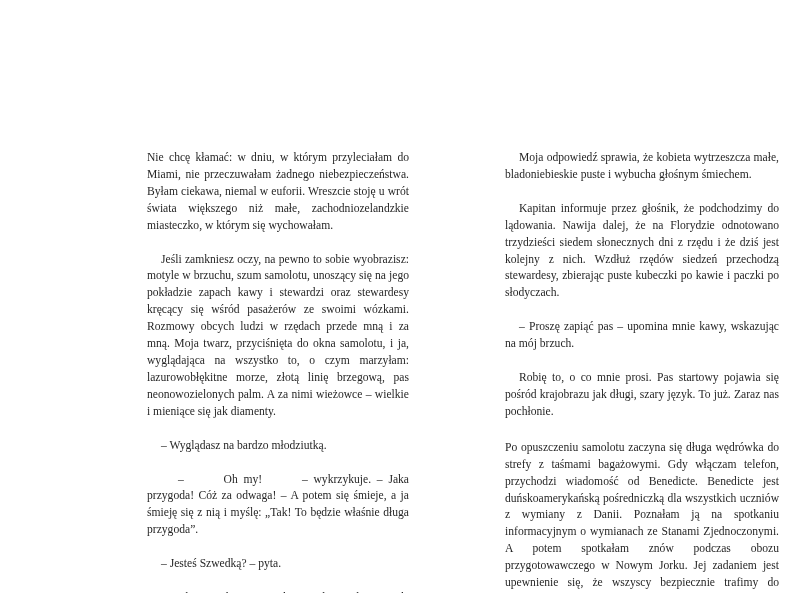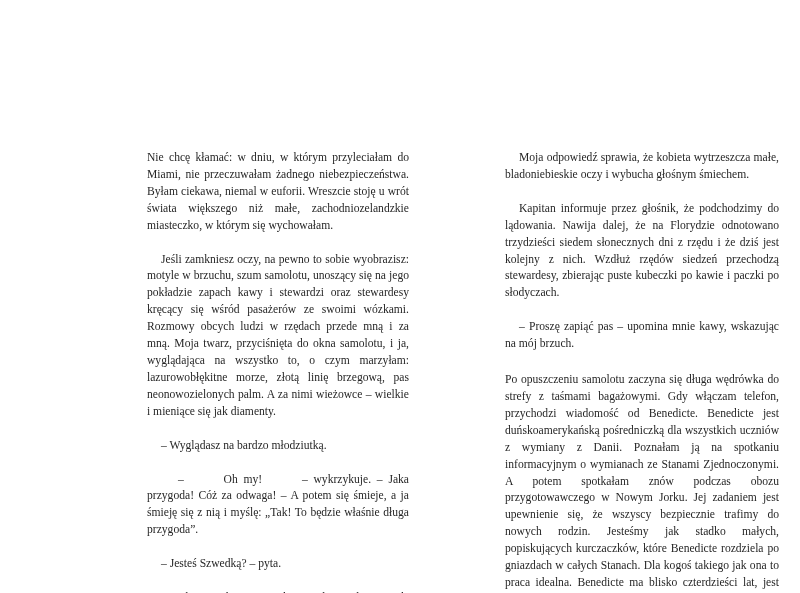--- a/index.html
+++ b/index.html
@@ -58,21 +58,22 @@
         <p class="para indent"><span>– </span><span style="">Oh my!</span><span> – wykrzykuje. – Jaka przygoda! Cóż za odwaga! – A potem się śmieje, a ja śmieję się z nią i myślę: „Tak! To będzie właśnie długa przygoda”.</span></p>
         <p class="para indent">– Jesteś Szwedką? – pyta.</p>
         <p class="para indent">– Ach, no tak, teraz widzę – odpowiada. – Rude włosy. Wikińska krew!</p>
         <p class="para indent">Potem marszczy około.</p>
       </div>
     <div class="page-number">8</div>
   </section>
 
   <section class="page page-right">
     <div class="text-column">
-        <p class="para indent">Moja odpowiedź sprawia, że kobieta wytrzeszcza małe, bladoniebieskie oczy i wybucha głośnym śmiechem.</p>
+        <p class="para indent">Moja odpowiedź sprawia, że kobieta wytrzeszcza małe, bladoniebieskie puste i wybucha głośnym śmiechem.</p>
         <p class="para indent">Kapitan informuje przez głośnik, że podchodzimy do lądowania. Nawija dalej, że na Florydzie odnotowano trzydzieści siedem słonecznych dni z rzędu i że dziś jest kolejny z nich. Wzdłuż rzędów siedzeń przechodzą stewardesy, zbierając puste kubeczki po kawie i paczki po słodyczach.</p>
         <p class="para indent">– Proszę zapiąć pas – upomina mnie kawy, wskazując na mój brzuch.</p>
+        <p class="para indent">Robię to, o co mnie prosi. Pas startowy pojawia się pośród krajobrazu jak długi, szary język. To już. Zaraz nas pochłonie.</p>
         <p class="para gap">Po opuszczeniu samolotu zaczyna się długa wędrówka do strefy z taśmami bagażowymi. Gdy włączam telefon, przychodzi wiadomość od Benedicte. Benedicte jest duńskoamerykańską pośredniczką dla wszystkich uczniów z wymiany z Danii. Poznałam ją na spotkaniu informacyjnym o wymianach ze Stanami Zjednoczonymi. A potem spotkałam znów podczas obozu przygotowawczego w Nowym Jorku. Jej zadaniem jest upewnienie się, że wszyscy bezpiecznie trafimy do nowych rodzin. Jesteśmy jak stadko małych, popiskujących kurczaczków, które Benedicte rozdziela po gniazdach w całych Stanach. Dla kogoś takiego jak ona to praca idealna. Benedicte ma blisko czterdzieści lat, jest energiczna i zachowuje się jak kierowniczka obozu bejsbolowego dla sierot: przytula nas, pokrzykuje i udziela nam życiowych rad. Benedicte jest kwoką w najlepszym znaczeniu tego słowa.</p>
       </div>
     <div class="page-number">9</div>
   </section>
 
 </div>
 
 </body></html>

